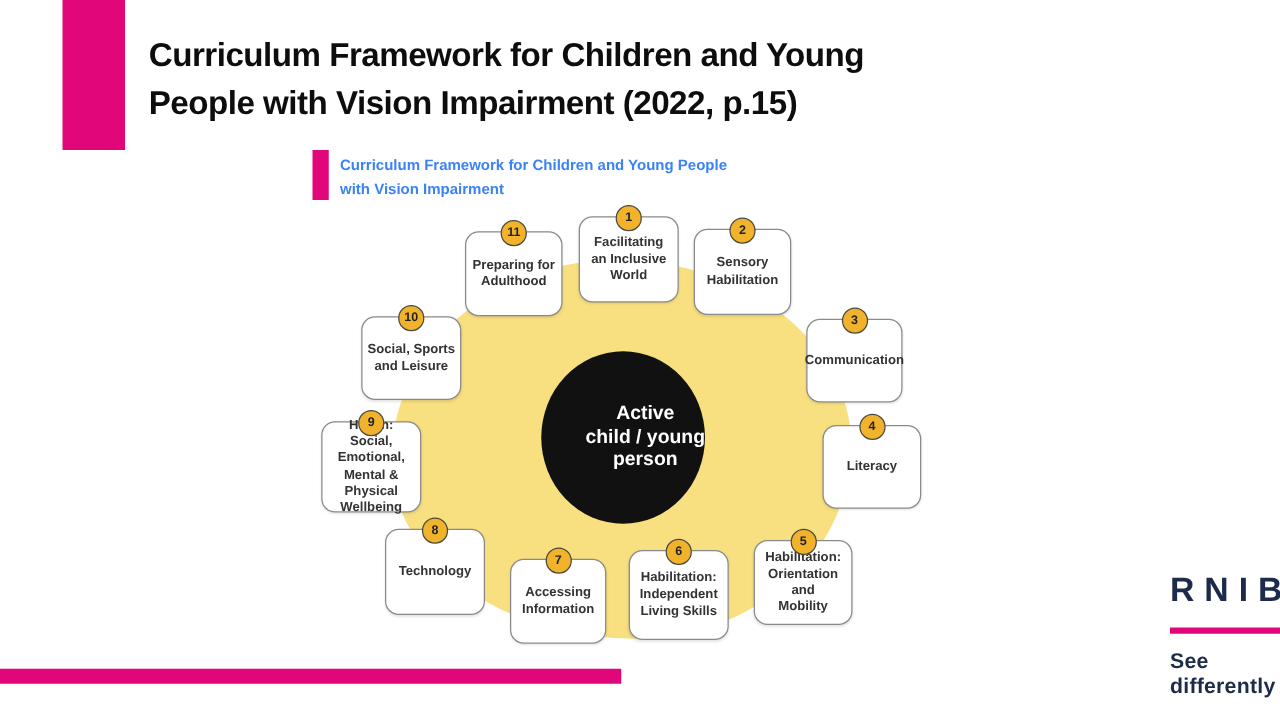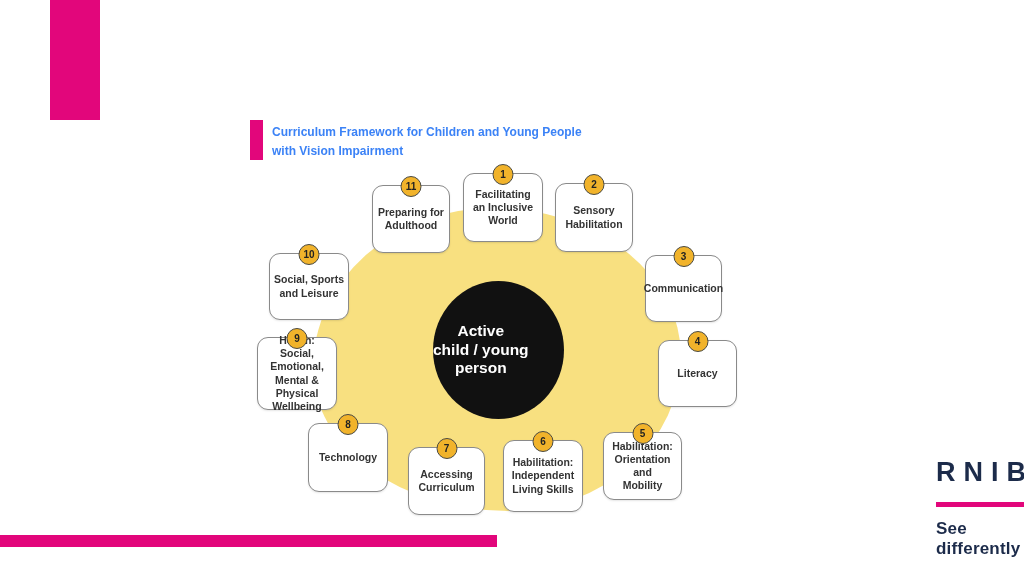--- a/index.html
+++ b/index.html
@@ -68,21 +68,21 @@
 
   
   .center-circle {
     position: absolute;
     left: 433px; top: 281px;
     width: 131px; height: 138px;
     background: #111111;
     border-radius: 50%;
     display: flex;
     align-items: center;
-    justify-content: flex-start;
+    justify-content: flex-end;
     text-align: center;
     color: #ffffff;
     font-size: 15.5px;
     font-weight: bold;
     line-height: 1.2;
     white-space: pre-line;
   }
 
   
   .node {
@@ -150,20 +150,22 @@
     background: var(--pink);
   }
 </style>
 </head>
 <body>
 
 <div class="slide">
 
   <div class="accent-bar-top"></div>
 
+  <h1 class="slide-title">Curriculum Framework for Children and Young
+People with Vision Impairment (2022, p.15)</h1>
 
   <div class="diagram-accent"></div>
   <h2 class="diagram-title">Curriculum Framework for Children and Young People
 with Vision Impairment</h2>
 
   <div class="blob"></div>
 
   <div class="center-circle">
     <span>Active
 child / young
@@ -203,37 +205,37 @@
   <div class="node" style="left:503px;top:440px;width:80px;height:72px;">
     <span class="badge">6</span>
     <span class="node-label">Habilitation:
 Independent
 Living Skills</span>
   </div>
 
   <div class="node" style="left:408px;top:447px;width:77px;height:68px;">
     <span class="badge">7</span>
     <span class="node-label">Accessing
-Curriculum</span>
+Information</span>
   </div>
 
   <div class="node" style="left:308px;top:423px;width:80px;height:69px;">
     <span class="badge">8</span>
     <span class="node-label">Technology</span>
   </div>
 
   <div class="node" style="left:257px;top:337px;width:80px;height:73px;">
     <span class="badge">9</span>
     <span class="node-label">Health:
 Social, Emotional,
 Mental &amp; Physical
 Wellbeing</span>
   </div>
 
-  <div class="node" style="left:269px;top:253px;width:80px;height:67px;text-align:center;">
+  <div class="node" style="left:289px;top:253px;width:80px;height:67px;text-align:center;">
     <span class="badge">10</span>
     <span class="node-label">Social, Sports
 and Leisure</span>
   </div>
 
   <div class="node" style="left:372px;top:185px;width:78px;height:68px;text-align:center;">
     <span class="badge">11</span>
     <span class="node-label">Preparing for
 Adulthood</span>
   </div>

